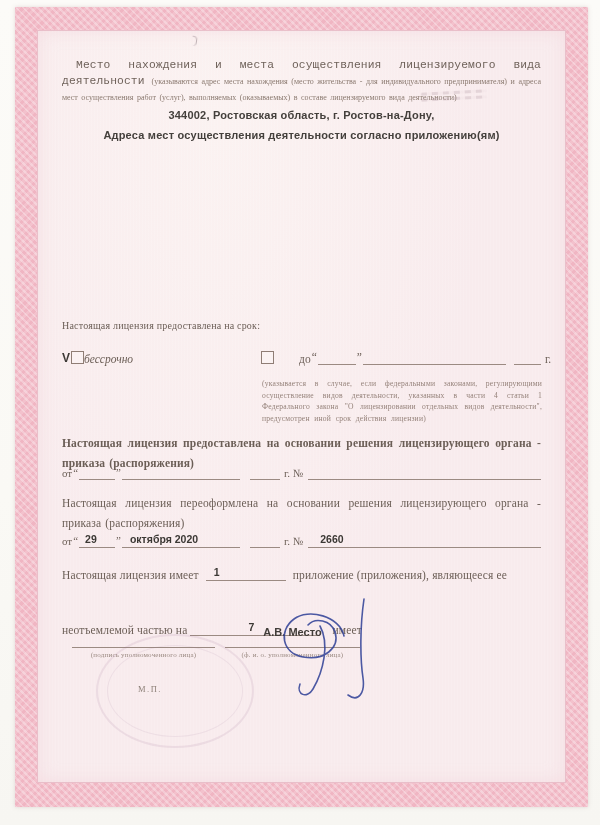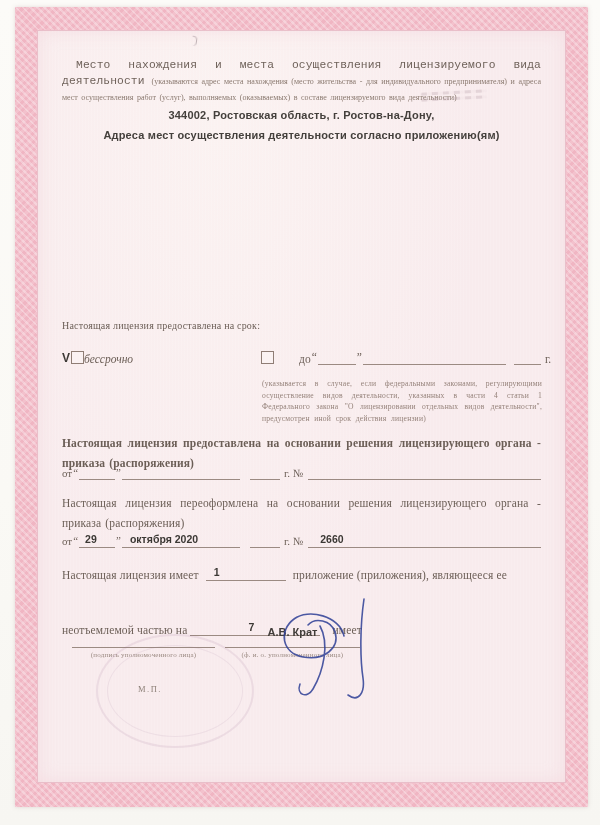--- a/index.html
+++ b/index.html
@@ -173,21 +173,21 @@
   <span style="margin-left:12px;">имеет</span>
 </div>
 
 <div class="abs sign-block">
   <div class="sign-col col-sig">
     <div class="who"></div>
     <div class="rule"></div>
     <div class="cap">(подпись уполномоченного лица)</div>
   </div>
   <div class="sign-col col-name">
-    <div class="who">А.В. Крат</div>
+    <div class="who">А.В. Место</div>
     <div class="rule"></div>
     <div class="cap">(ф. и. о. уполномоченного лица)</div>
   </div>
 </div>
 
 <div class="abs seal">
     <div class="seal-inner"></div>
   </div>
 <div class="abs mp">М.П.</div>
 

